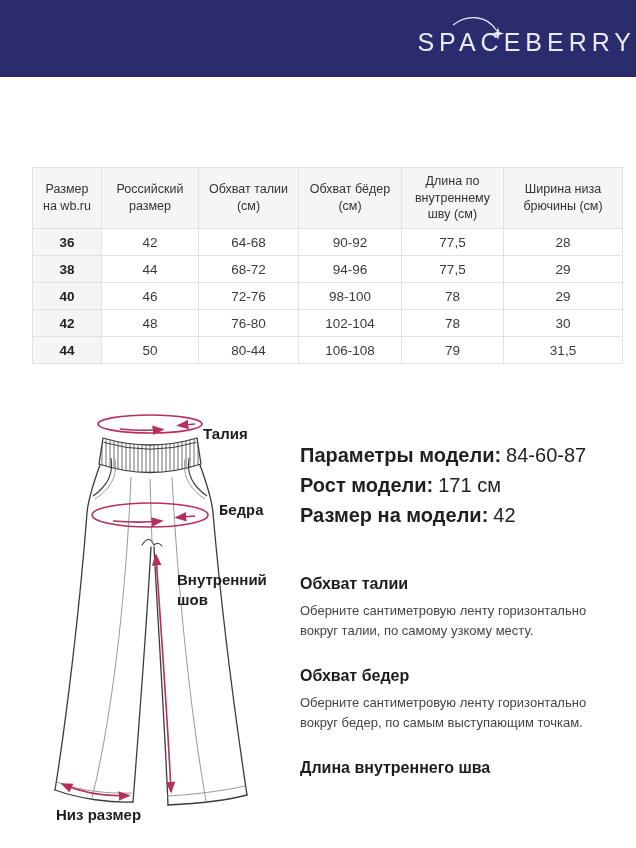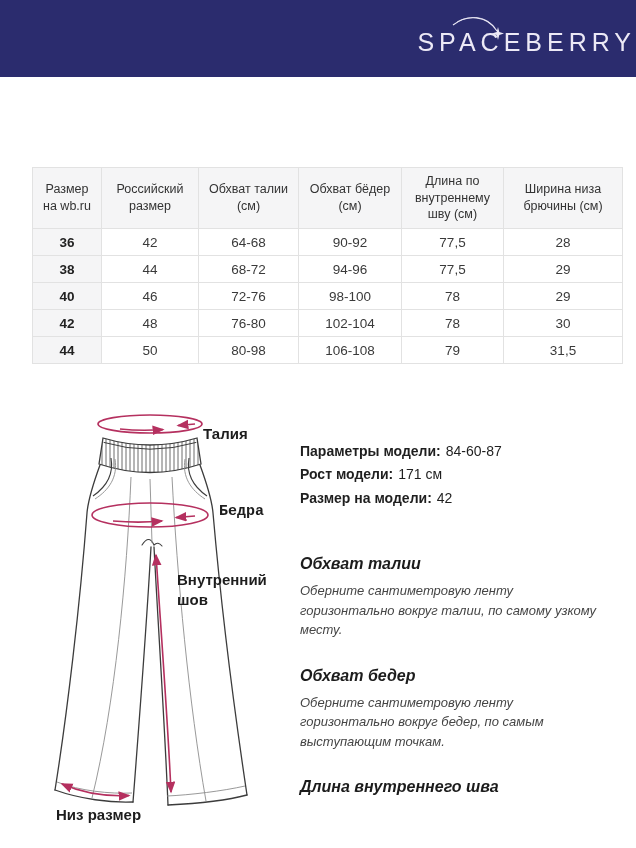--- a/index.html
+++ b/index.html
@@ -39,24 +39,24 @@
   }
   
   .diagram{position:absolute;left:25px;top:395px;width:270px;height:430px;}
   .dia-label{
     position:absolute;font-size:15px;font-weight:600;color:#1d1d1d;line-height:1.3;
     white-space:nowrap;
   }
   .dia-label.wrap{white-space:normal;width:100px;}
   
   .info-col{position:absolute;left:300px;top:444px;width:312px;}
-  .info-line{font-size:14px;color:#1f1f1f;margin-bottom:8px;line-height:1.1;}
+  .info-line{font-size:20px;color:#1f1f1f;margin-bottom:8px;line-height:1.1;}
   .info-label{font-weight:700;}
   .info-value{font-weight:400;margin-left:5px;}
-  .measure-section{margin-top:27px;font-style:italic;}
+  .measure-section{margin-top:27px;}
   .measure-section h3{
     margin:0 0 8px 0;font-size:16px;font-weight:700;color:#1c1c1c;
   }
   .measure-section p{
     margin:0;font-size:13px;color:#454545;line-height:1.5;max-width:300px;
   }
   .divider-gap{height:14px;}
 </style>
 </head>
 <body>
@@ -122,21 +122,21 @@
         <td class="rowhead">42</td>
         <td>48</td>
         <td>76-80</td>
         <td>102-104</td>
         <td>78</td>
         <td>30</td>
       </tr>
       <tr>
         <td class="rowhead">44</td>
         <td>50</td>
-        <td>80-98</td>
+        <td>80-44</td>
         <td>106-108</td>
         <td>79</td>
         <td>31,5</td>
       </tr>
     </tbody>
   </table>
 
   <div class="diagram">
     <svg width="270" height="430" viewBox="0 0 270 430">
       <defs>

